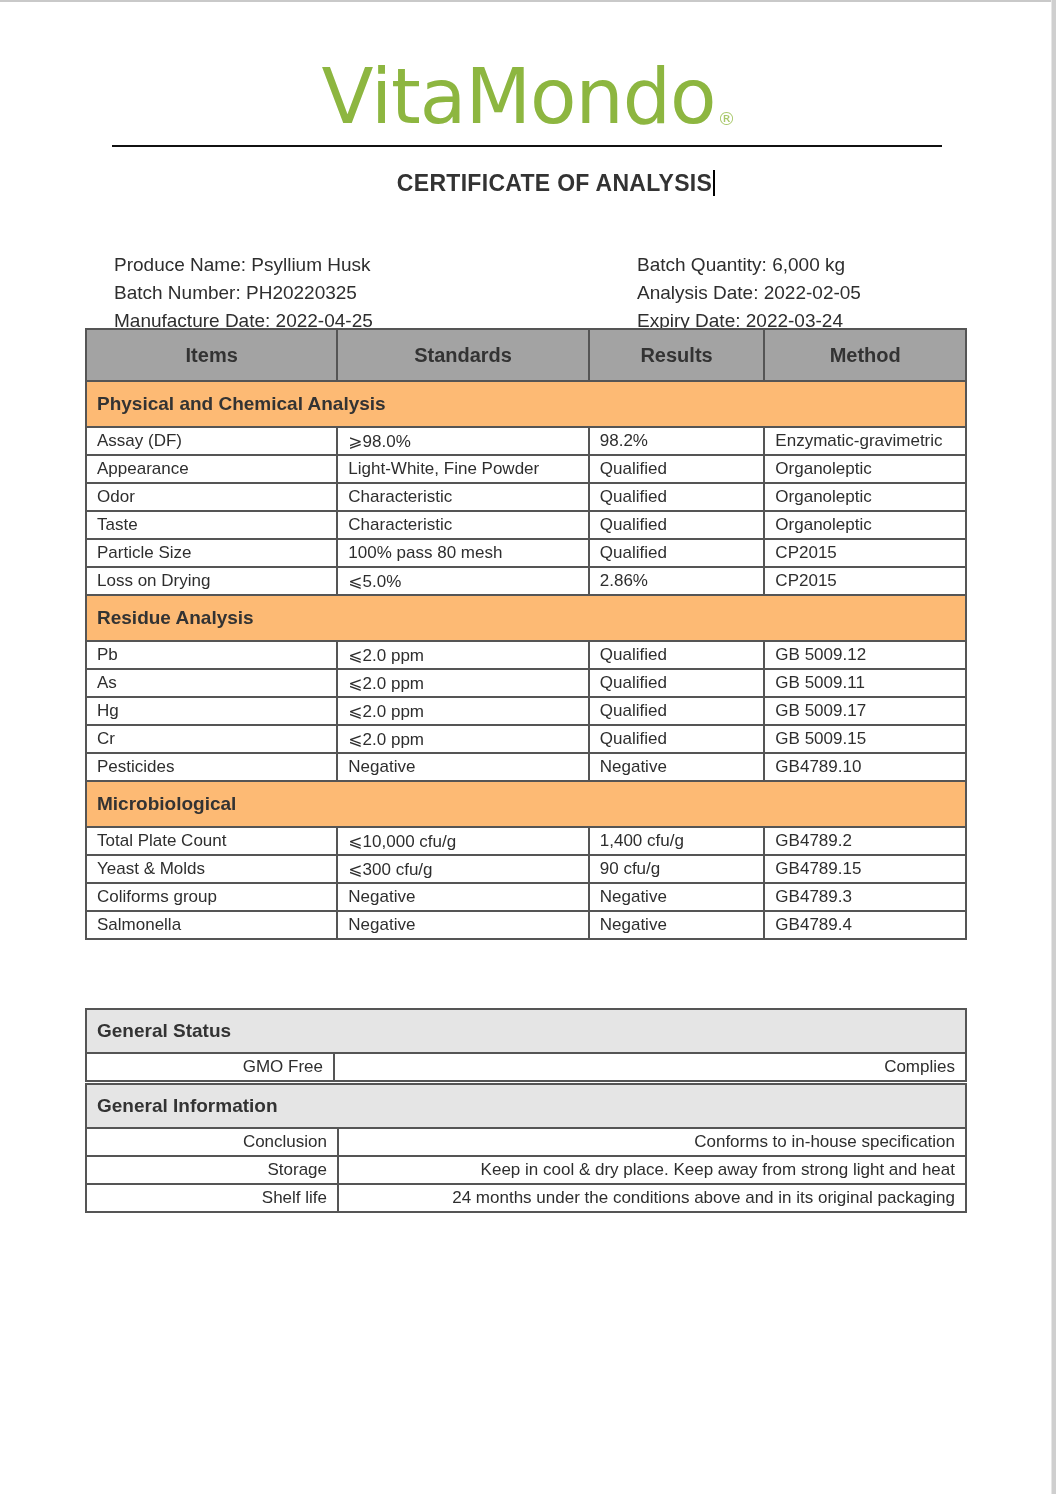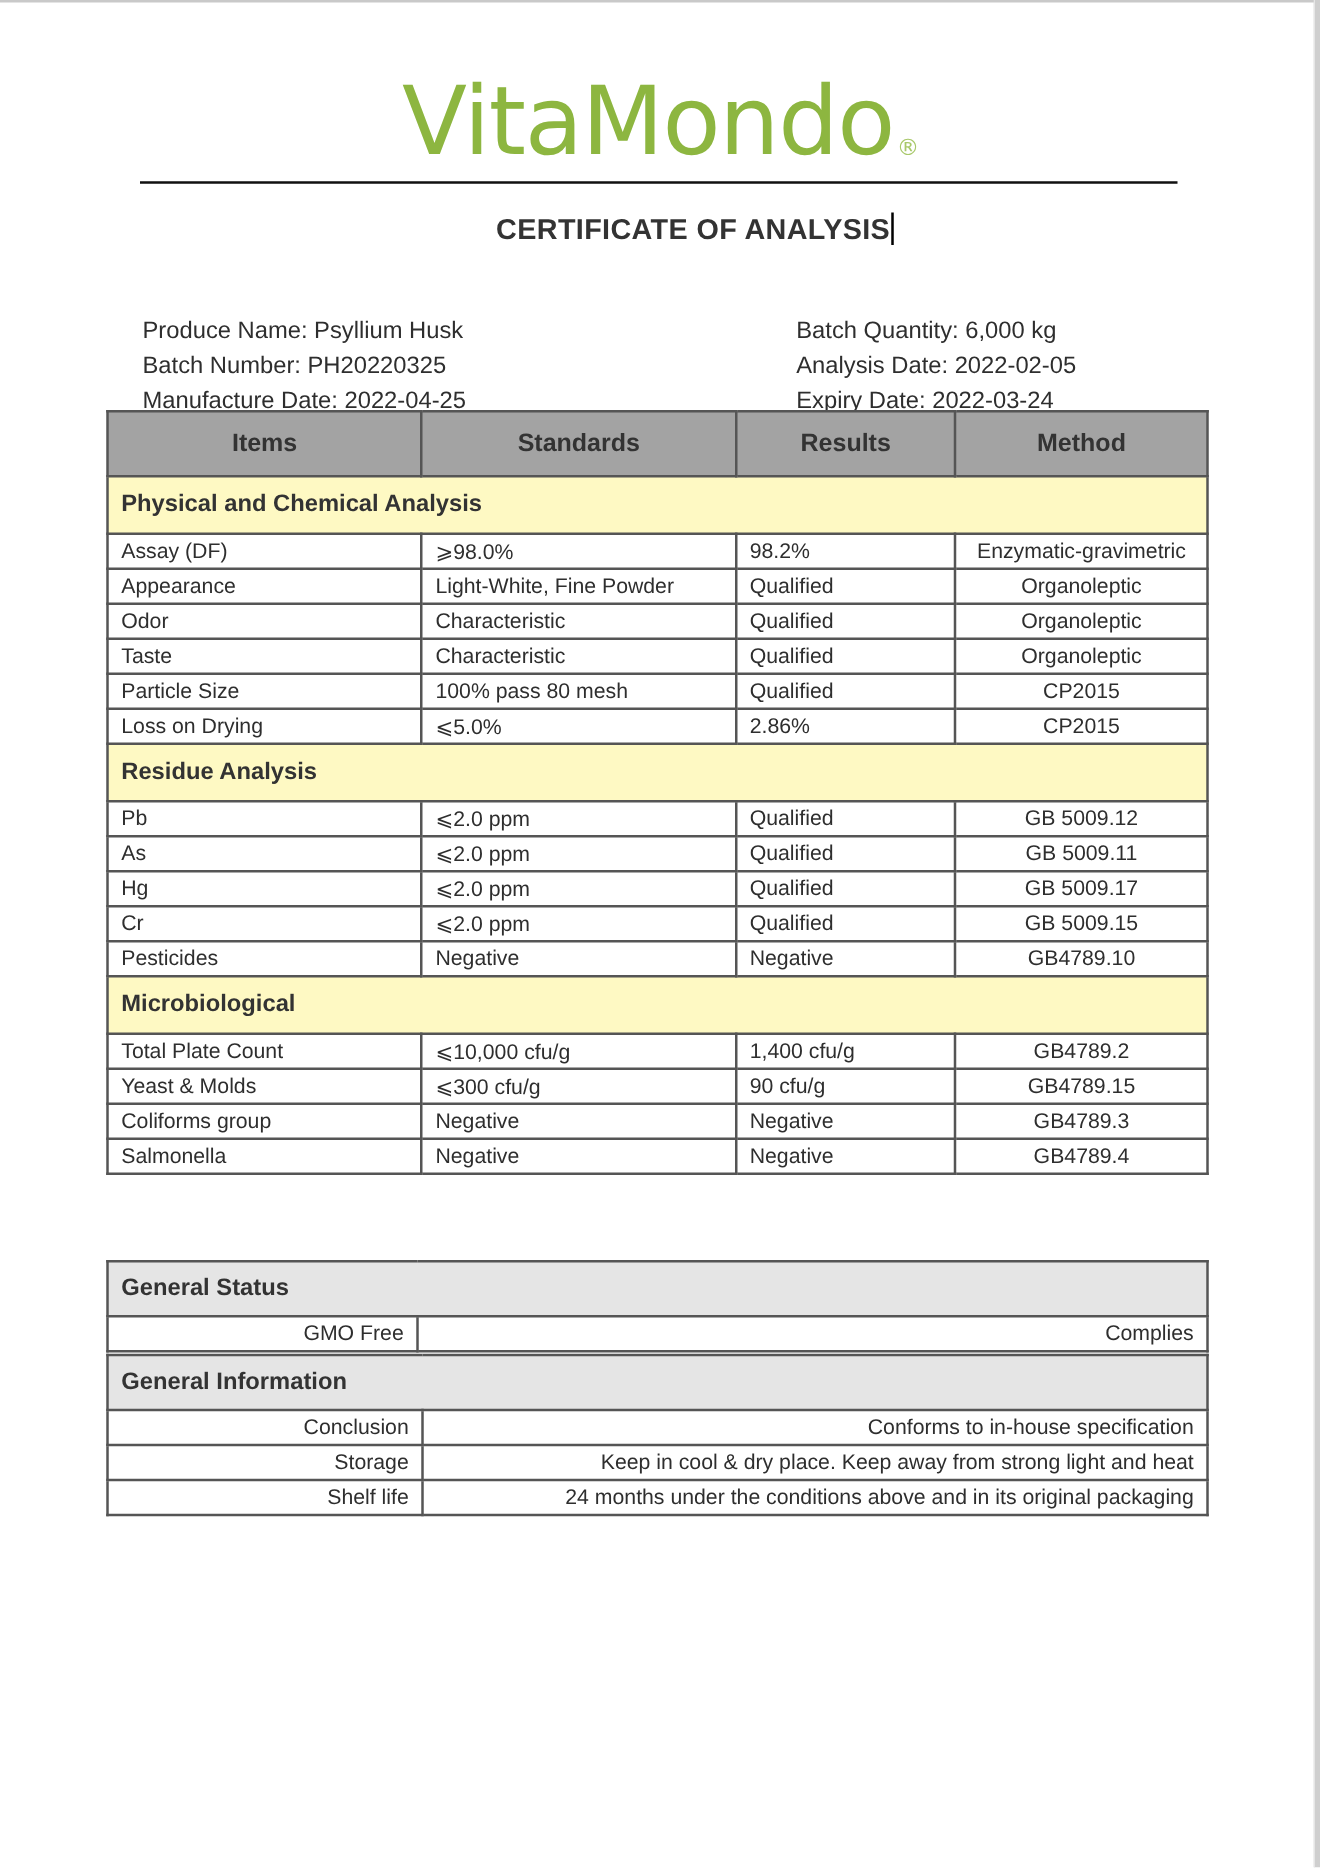--- a/index.html
+++ b/index.html
@@ -27,23 +27,23 @@
   .meta { position: absolute; top: 218px; font-size: 19px; line-height: 28px; color: #2e2e2e; margin-top: 33px; }
   .meta.left { left: 114px; }
   .meta.right { left: 637px; }
 
   table.coa {
     position: absolute; left: 85px; top: 328px; width: 882px;
     border-collapse: collapse; font-size: 17px; color: #2e2e2e;
   }
   table.coa td, table.coa th { border: 2px solid #555; padding: 0 10px; }
   table.coa th { height: 50px; background: #a3a3a3; font-size: 20px; font-weight: bold; text-align: center; color: #333; }
-  table.coa tr.section td { height: 44px; background: #fef9c3; font-size: 19px; font-weight: bold; color: #333; }
+  table.coa tr.section td { height: 44px; background: #fdba74; font-size: 19px; font-weight: bold; color: #333; }
   table.coa tr.row td { height: 26px; }
-  table.coa td.c { text-align: center; }
+  table.coa td.c { }
   col.c1 { width: 252px; } col.c2 { width: 252px; } col.c3 { width: 176px; } col.c4 { width: 202px; }
 
   table.tail {
     position: absolute; left: 85px; width: 882px; border-collapse: collapse; font-size: 17px; color: #2e2e2e;
   }
   table.tail td { border: 2px solid #555; padding: 0 10px; }
   table.tail tr.section td { height: 42px; background: #e5e5e5; font-size: 19px; font-weight: bold; color: #333; }
   table.tail tr.row td { height: 26px; text-align: right; }
 </style>
 </head>

